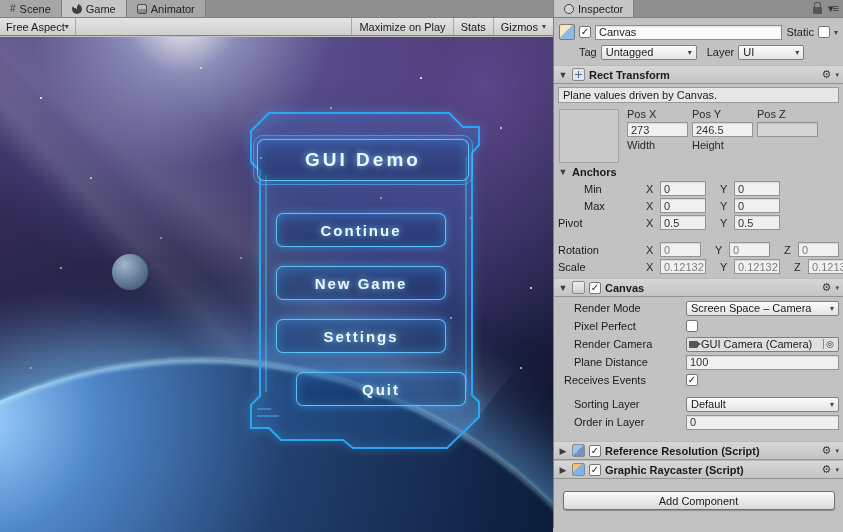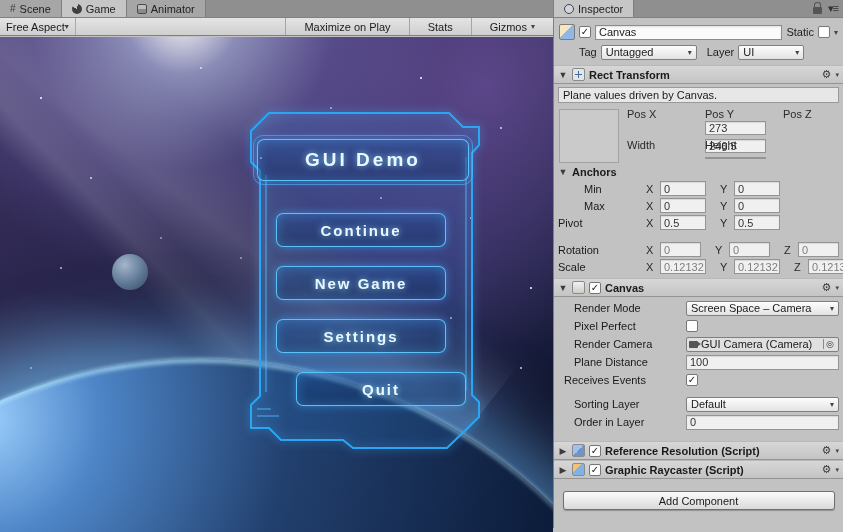--- a/index.html
+++ b/index.html
@@ -18,21 +18,21 @@
   .tab .glyph { font-size:10px; color:#3a3a3a; }
   .pac-icon { width:10px; height:10px; border-radius:50%;
     background:conic-gradient(from 300deg, transparent 0 70deg, #3f3f3f 70deg 360deg); }
   .anim-icon { width:10px; height:10px; border:1px solid #4a4a4a; border-radius:2px;
     background:linear-gradient(#bdbdbd 45%, #8b8b8b 45%); }
   .toolbar { height:18px; background:linear-gradient(#e4e4e4,#cfcfcf); border-bottom:1px solid #7f7f7f;
     display:flex; align-items:stretch; }
   .aspect-dd { display:flex; align-items:center; padding:0 6px; border-right:1px solid #aaa; }
   .dd-caret { font-size:8px; color:#444; }
   .toolbar-right { margin-left:auto; display:flex; }
-  .tbtn { display:flex; align-items:center; gap:4px; padding:0 18px; border-left:1px solid #a5a5a5; }
+  .tbtn { display:flex; align-items:center; gap:4px; padding:0 7px; border-left:1px solid #a5a5a5; }
   
   .game-view { position:absolute; top:37px; left:0; width:553px; height:495px; overflow:hidden;
     background:
       radial-gradient(circle at 33% -4%, rgba(255,255,255,0.95), rgba(205,215,255,0.55) 9%, rgba(140,130,220,0.25) 24%, rgba(0,0,0,0) 42%),
       radial-gradient(circle at 88% 10%, rgba(150,110,210,0.45), rgba(0,0,0,0) 40%),
       radial-gradient(circle at 70% 45%, rgba(90,80,170,0.35), rgba(0,0,0,0) 45%),
       radial-gradient(circle at 8% 93%, rgba(150,215,255,0.65), rgba(0,0,0,0) 30%),
       linear-gradient(155deg, #453a6b 0%, #332c58 22%, #232144 45%, #161a36 68%, #0c1126 100%);
   }
   .stars { position:absolute; width:2px; height:2px; background:transparent; border-radius:50%;
@@ -101,23 +101,23 @@
   .ci-rt::after  { content:""; position:absolute; left:2px; top:5px; width:7px; height:1px; background:#4a6a9a; }
   .ci-canvas { background:linear-gradient(#f0f0ee,#cfcfc9); }
   .ci-refres { background:linear-gradient(135deg,#9fc3ec 50%, #6f94c9 50%); }
   .ci-raycast { background:linear-gradient(135deg,#f2c27a 0 40%, #7fb2e8 40% 100%); }
   .info-box { margin:3px 4px 2px; background:#e7e7e7; border:1px solid #9a9a9a;
     padding:1px 4px; height:16px; display:flex; align-items:center; flex:none; }
   .rt-body { padding:2px 4px 3px; flex:none; }
   .rt-top { display:flex; }
   .anchor-preview { width:60px; height:54px; background:#cacaca; border:1px solid #a2a2a2; margin:2px 8px 0 1px; flex:none; }
   .rt-grid { flex:1; }
-  .lab-row { display:flex; gap:17px; height:14px; align-items:center; color:#2a2a2a; }
+  .lab-row { display:flex; gap:4px; height:14px; align-items:center; color:#2a2a2a; }
   .lab-row span { width:61px; }
-  .fld-row { display:flex; gap:4px; height:17px; align-items:center;flex-direction:column; }
+  .fld-row { display:flex; gap:4px; height:17px; align-items:center; }
   .field { background:#f0f0f0; border:1px solid #949494; height:15px; padding:0 3px;
     display:flex; align-items:center; color:#333; box-shadow:inset 0 1px 1px rgba(0,0,0,0.10); }
   .f61 { width:61px; } .f46 { width:46px; } .f150 { width:153px; }
   .field.disabled { background:#d6d6d6; color:#8a8a8a; }
   .driven { color:#7d7d7d; }
   .mini-btn { width:14px; height:14px; margin-left:1px; background:linear-gradient(#fafafa,#dcdcdc);
     border:1px solid #808080; border-radius:2px; font-size:9px; display:flex; align-items:center; justify-content:center; color:#222; }
   .mini-gap { margin-left:14px; }
   .sub-row { display:flex; align-items:center; height:17px; gap:4px; }
   .anchors-lab { font-weight:bold; }

